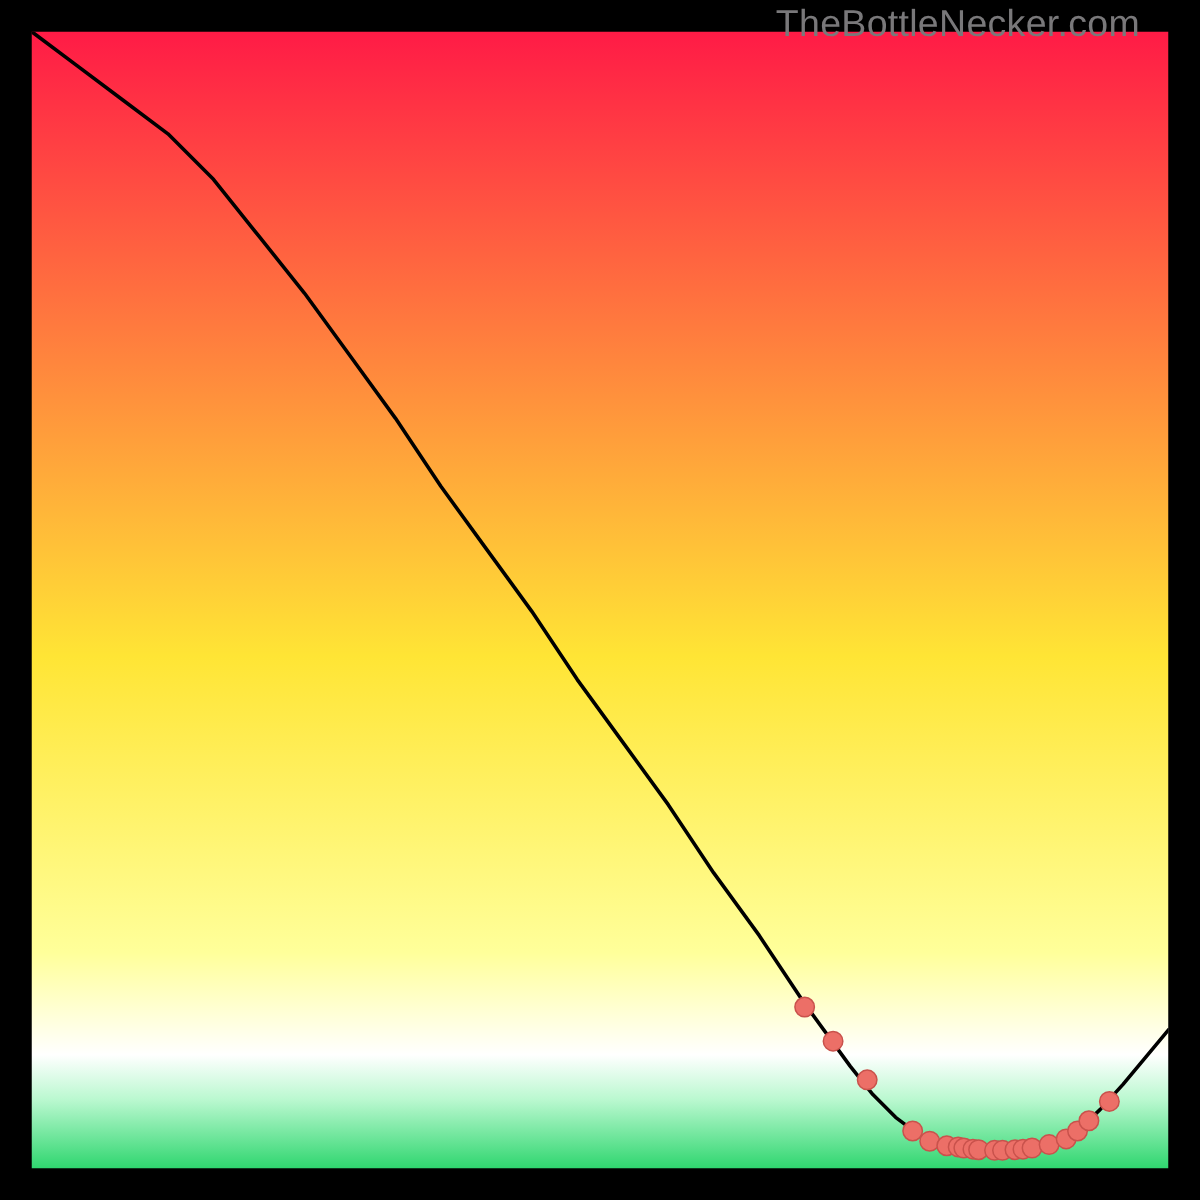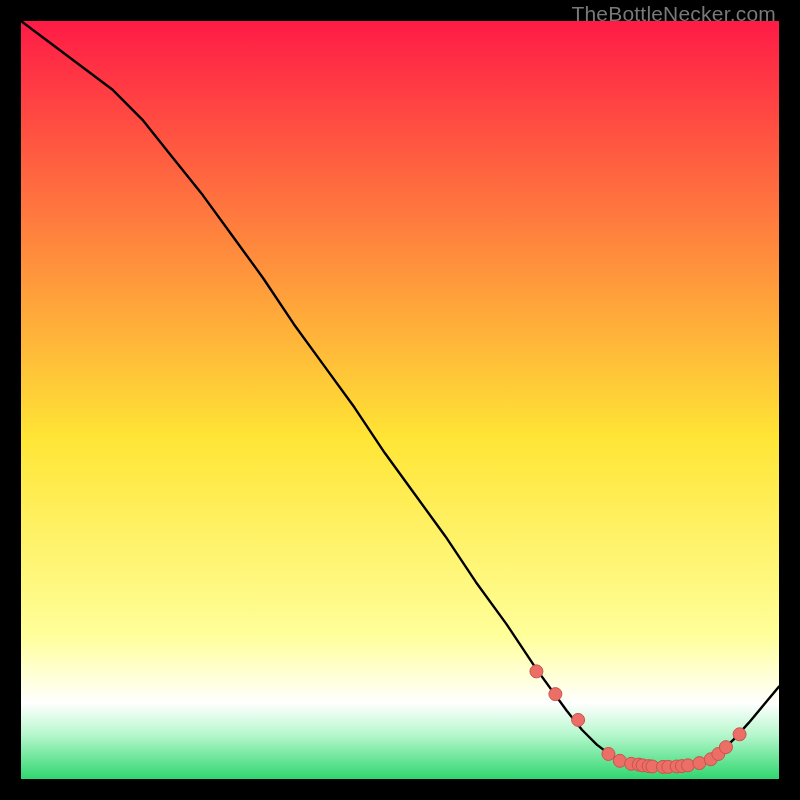--- a/index.html
+++ b/index.html
@@ -22,23 +22,23 @@
   .plot {
     position: absolute;
     left: 0;
     top: 0;
     width: 758px;
     height: 758px;
   }
   .watermark {
     position: absolute;
     top: 2px;
-    right: 24px;
+    right: 40px;
     color: #79787a;
-    font-size: 21px;
+    font-size: 25px;
     font-weight: 400;
     letter-spacing: 0.2px;
   }
 </style>
 </head>
 <body>
 
 <div class="frame">
   <svg class="plot" viewBox="0 0 758 758">
     <defs>

